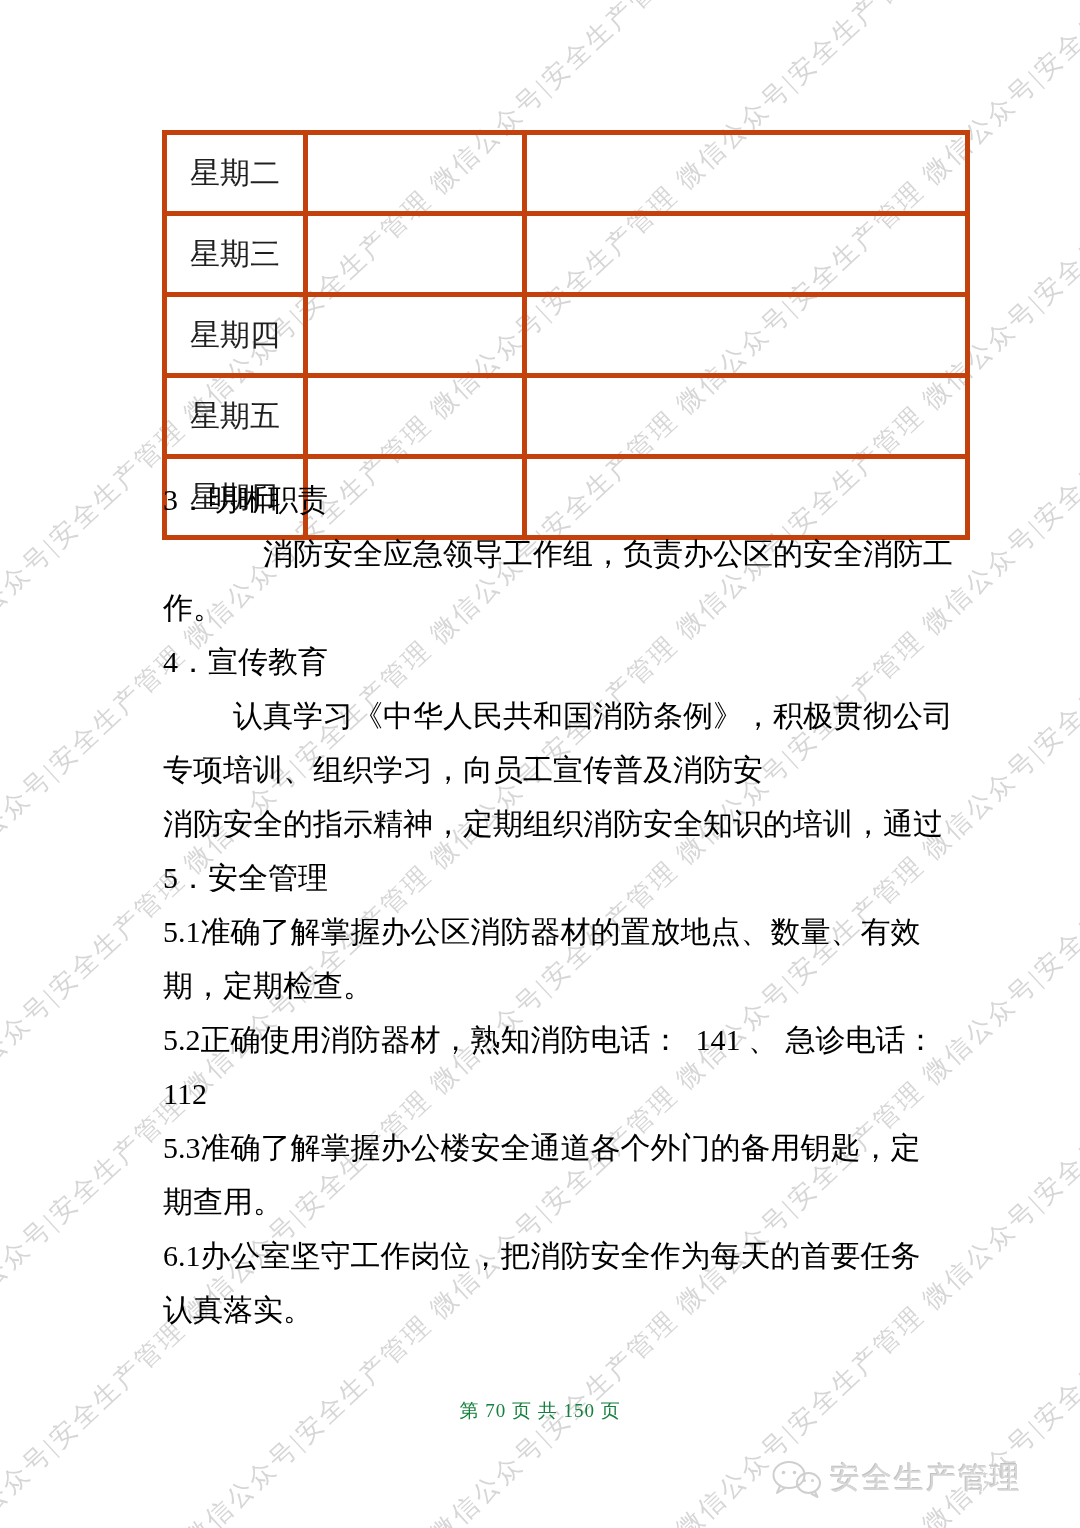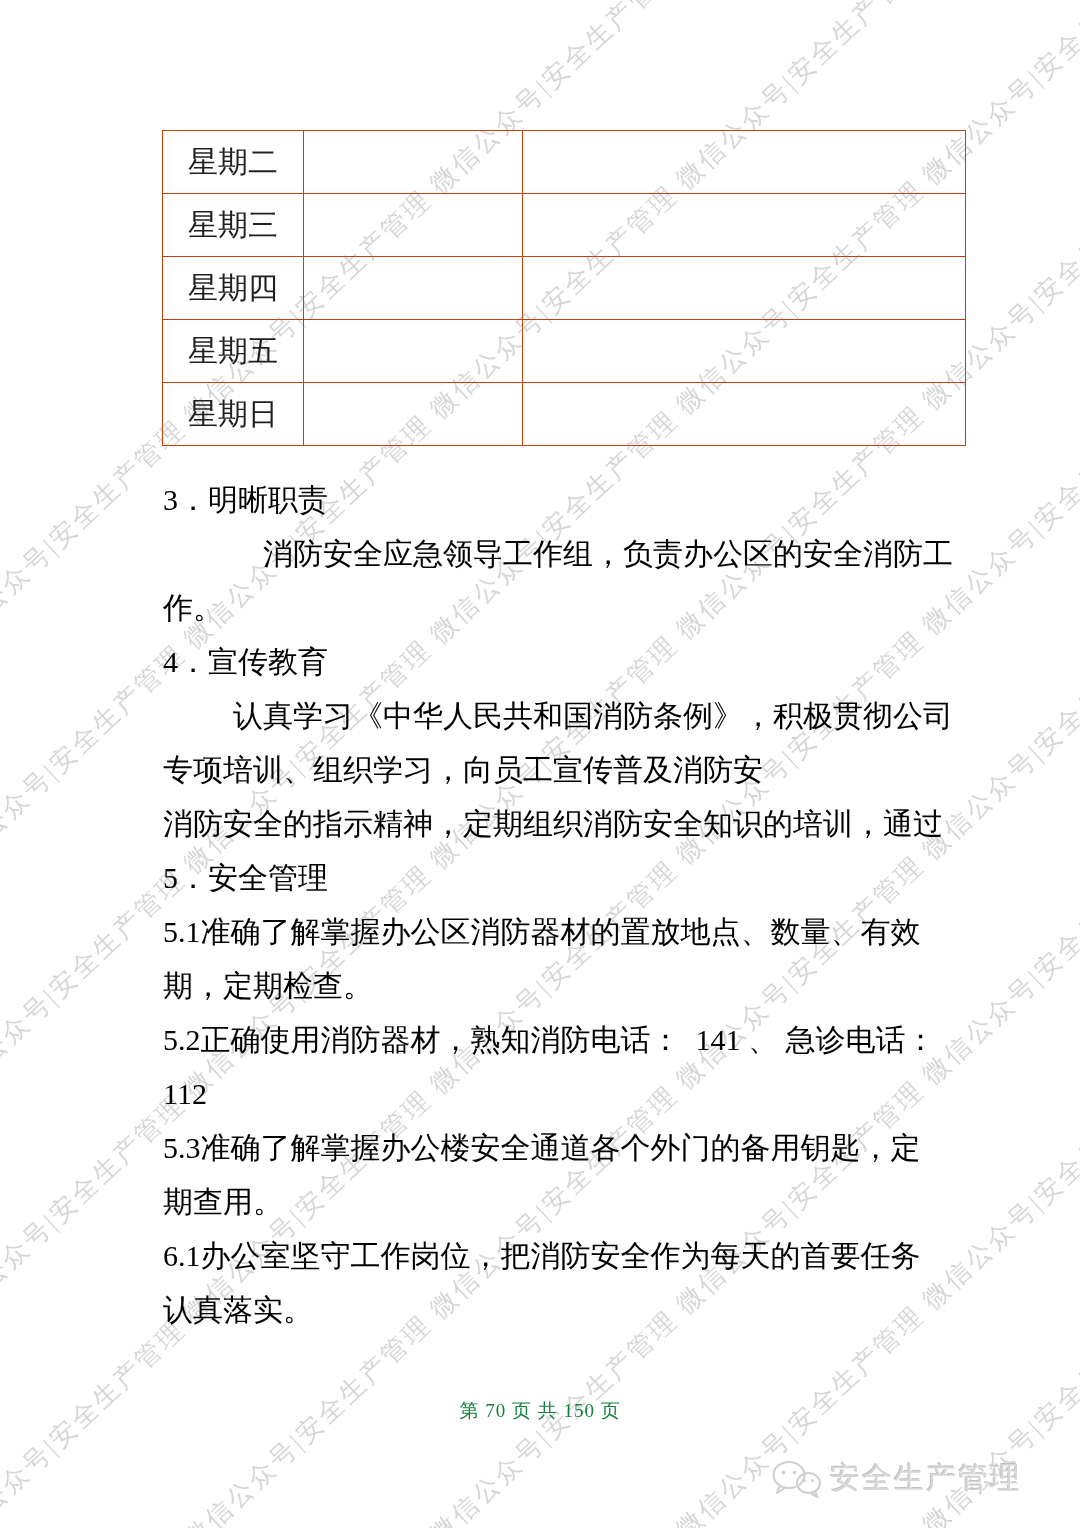--- a/index.html
+++ b/index.html
@@ -43,23 +43,23 @@
   
   .doc-table {
     position: absolute; left: 162px; top: 130px;
     width: 803px;
     border-collapse: collapse;
     table-layout: fixed;
     z-index: 2;
     background: transparent;
   }
   .doc-table td {
-    border: 1px solid #c2410c;
+    border: 5px solid #c2410c;
     height: 54px;
-    padding: 4px;
+    padding: 11px;
     background: transparent;
   }
   .doc-table td.day-cell {
     text-align: center;
     vertical-align: middle;
     font-size: 30px;
     color: #1f1f1f;
   }
   .col-day   { width: 141px; }
   .col-mid   { width: 219px; }

